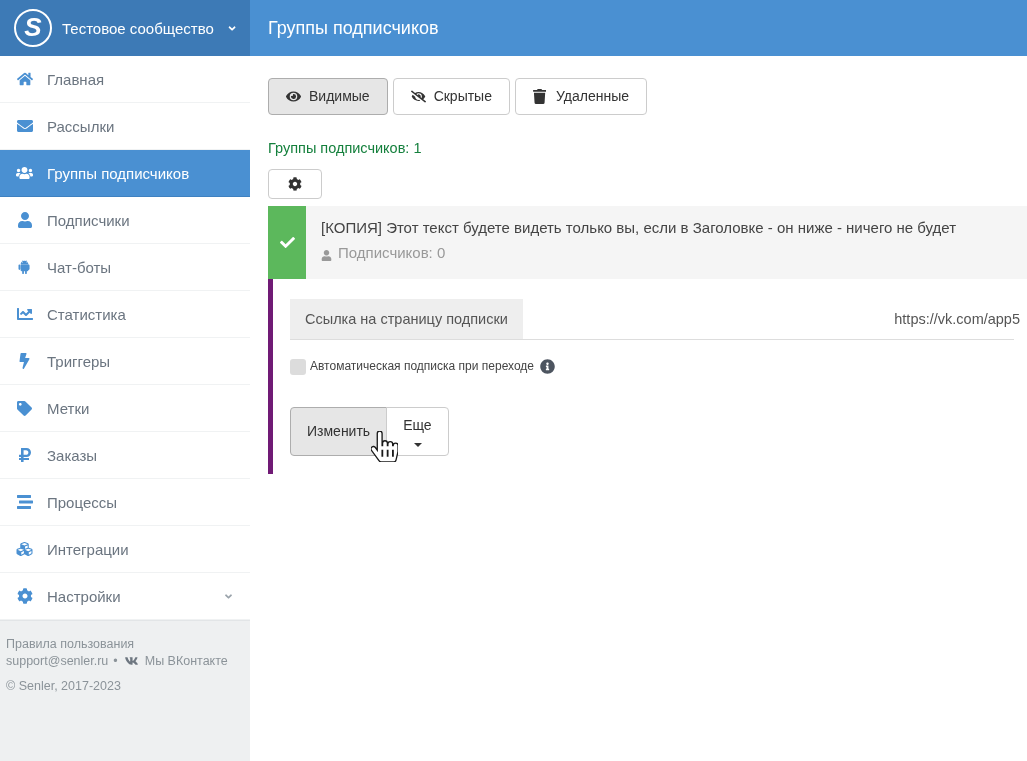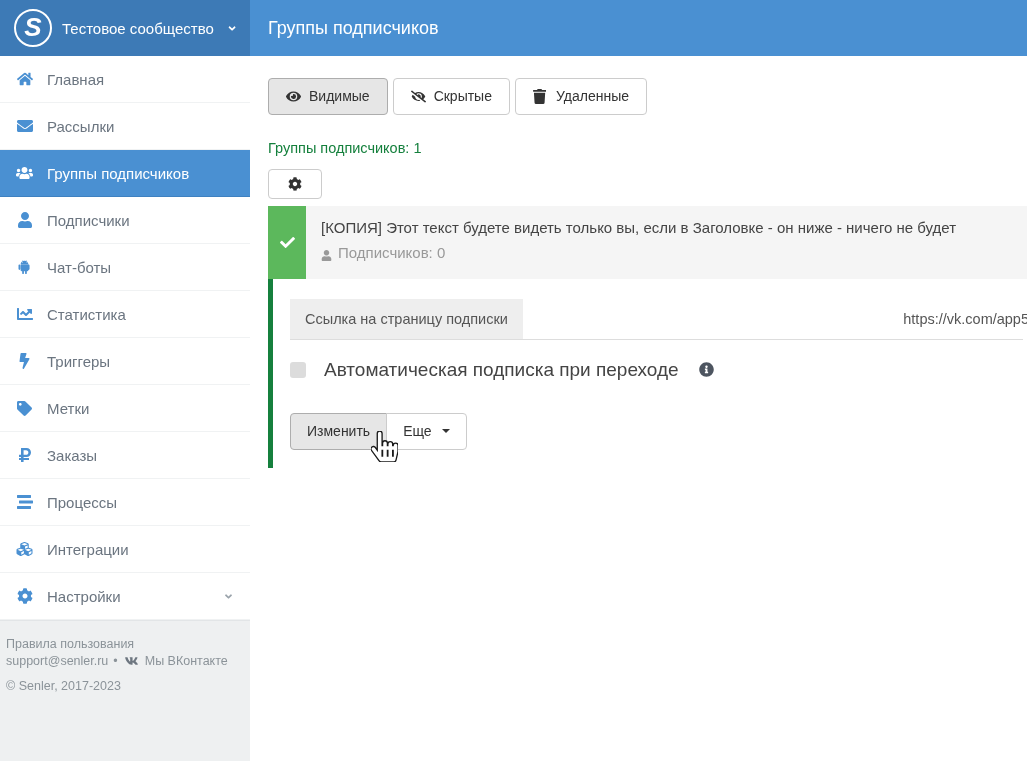--- a/index.html
+++ b/index.html
@@ -43,31 +43,31 @@
 
   
   .group-card { margin-top:7px; }
   .card-head { display:flex; background:#f5f5f5; height:73px; cursor:pointer; }
   .check-block { width:38px; flex:0 0 38px; background:#5cb85c; display:flex; align-items:center; justify-content:center; color:#fff; }
   .check-block svg { width:15px; height:15px; }
   .head-main { padding:13px 15px; min-width:0; }
   .card-title { font-size:15px; color:#444; white-space:nowrap; }
   .subs-line { margin-top:8px; display:flex; align-items:center; gap:6px; font-size:15px; color:#999; }
   .subs-line .ic { width:11px; height:11px; color:#999; }
-  .card-body { border-left:5px solid #15803d; background:#fff; padding:20px 4px 18px 17px; }
+  .card-body { border-left:5px solid #701a75; background:#fff; padding:20px 13px 18px 17px; }
   .link-row { display:flex; align-items:stretch; border-bottom:1px solid #ddd; cursor:pointer; }
   .link-label { background:#eee; padding:12px 15px; font-size:14.5px; color:#555; white-space:nowrap; }
   .link-value { margin-left:auto; margin-right:-6px; align-self:center; font-size:14.5px; color:#555; white-space:nowrap; }
-  .auto-row { margin-top:9px; padding:10px 0; display:flex; align-items:center; gap:18px; font-size:19px; color:#444; cursor:pointer; }
+  .auto-row { margin-top:9px; padding:10px 0; display:flex; align-items:flex-start; gap:4px; font-size:12px; color:#444; cursor:pointer; }
   .checkbox { width:16px; height:16px; background:#dcdcdc; border-radius:3px; flex:0 0 16px; }
   .info { width:15px; height:15px; color:#4d5560; margin-left:2px; }
   .actions { margin-top:22px; display:flex; }
   .actions .btn { border-radius:0; }
   .actions .btn:first-child { border-radius:4px 0 0 4px; }
-  .actions .btn:last-child { border-radius:0 4px 4px 0; margin-left:-1px; }
+  .actions .btn:last-child { border-radius:0 4px 4px 0; margin-left:-1px;flex-direction:column; }
   .caret { width:0; height:0; border-left:4px solid transparent; border-right:4px solid transparent; border-top:4px solid #333; margin-left:2px; }
 
   .cursor { position:absolute; left:371px; top:431px; width:27px; height:31px; z-index:50; pointer-events:none; }
 </style>
 </head>
 <body>
 
 <div class="app">
 
   <aside class="sidebar">

